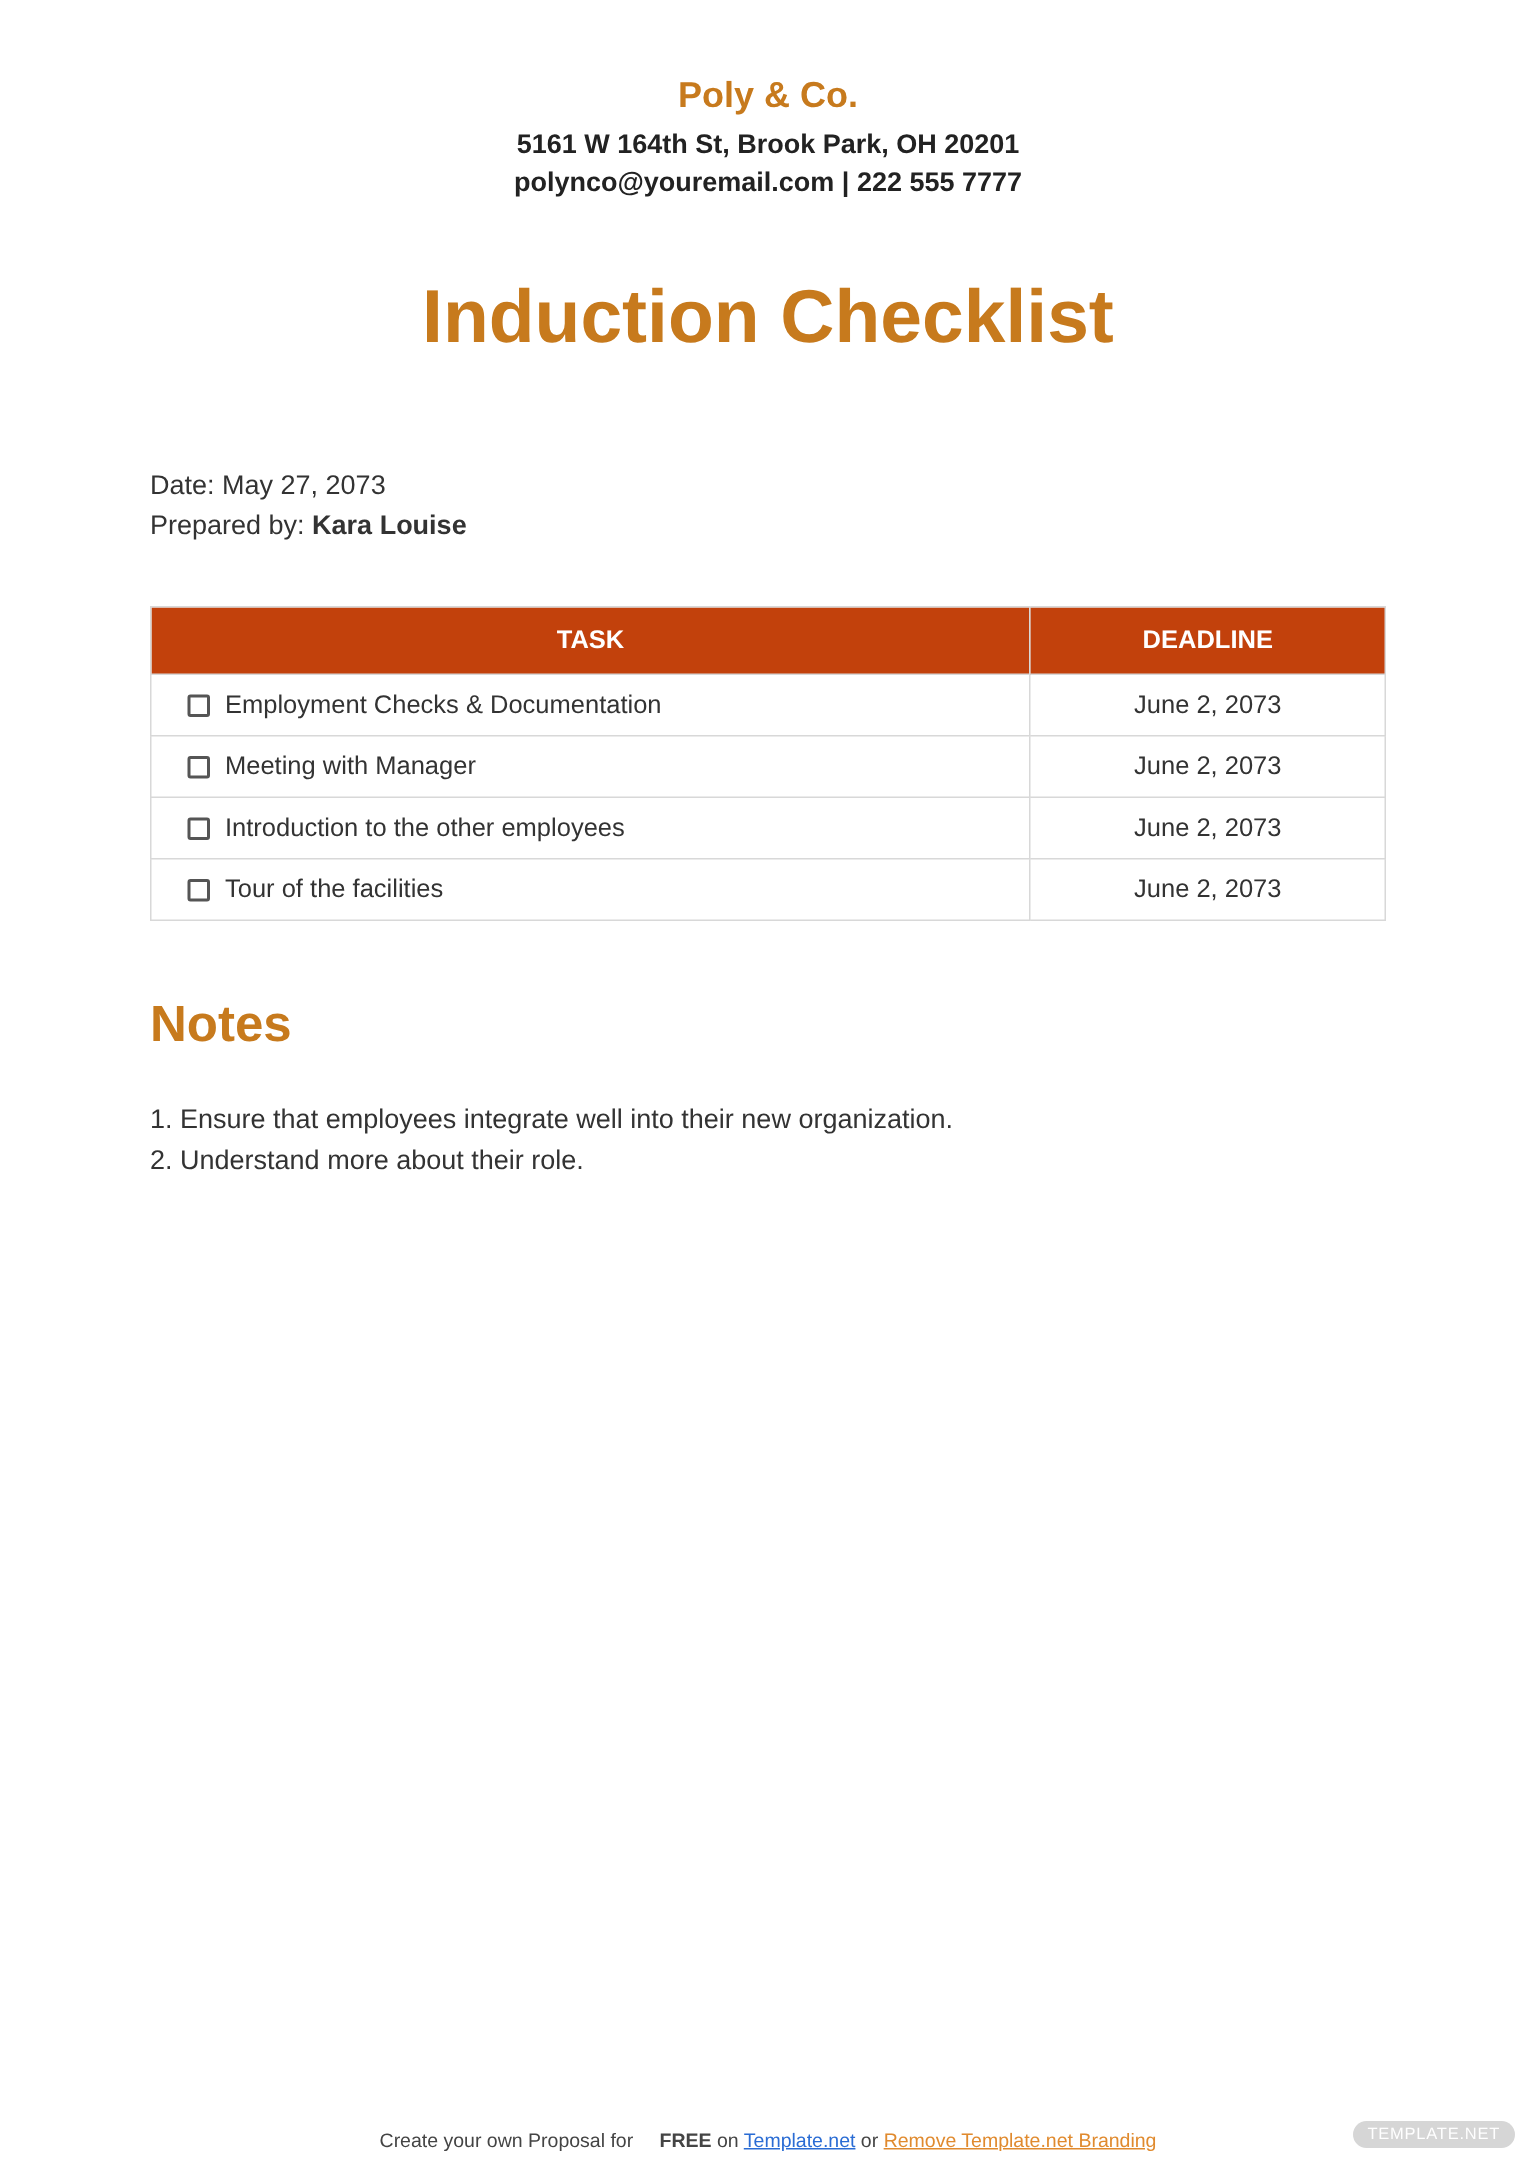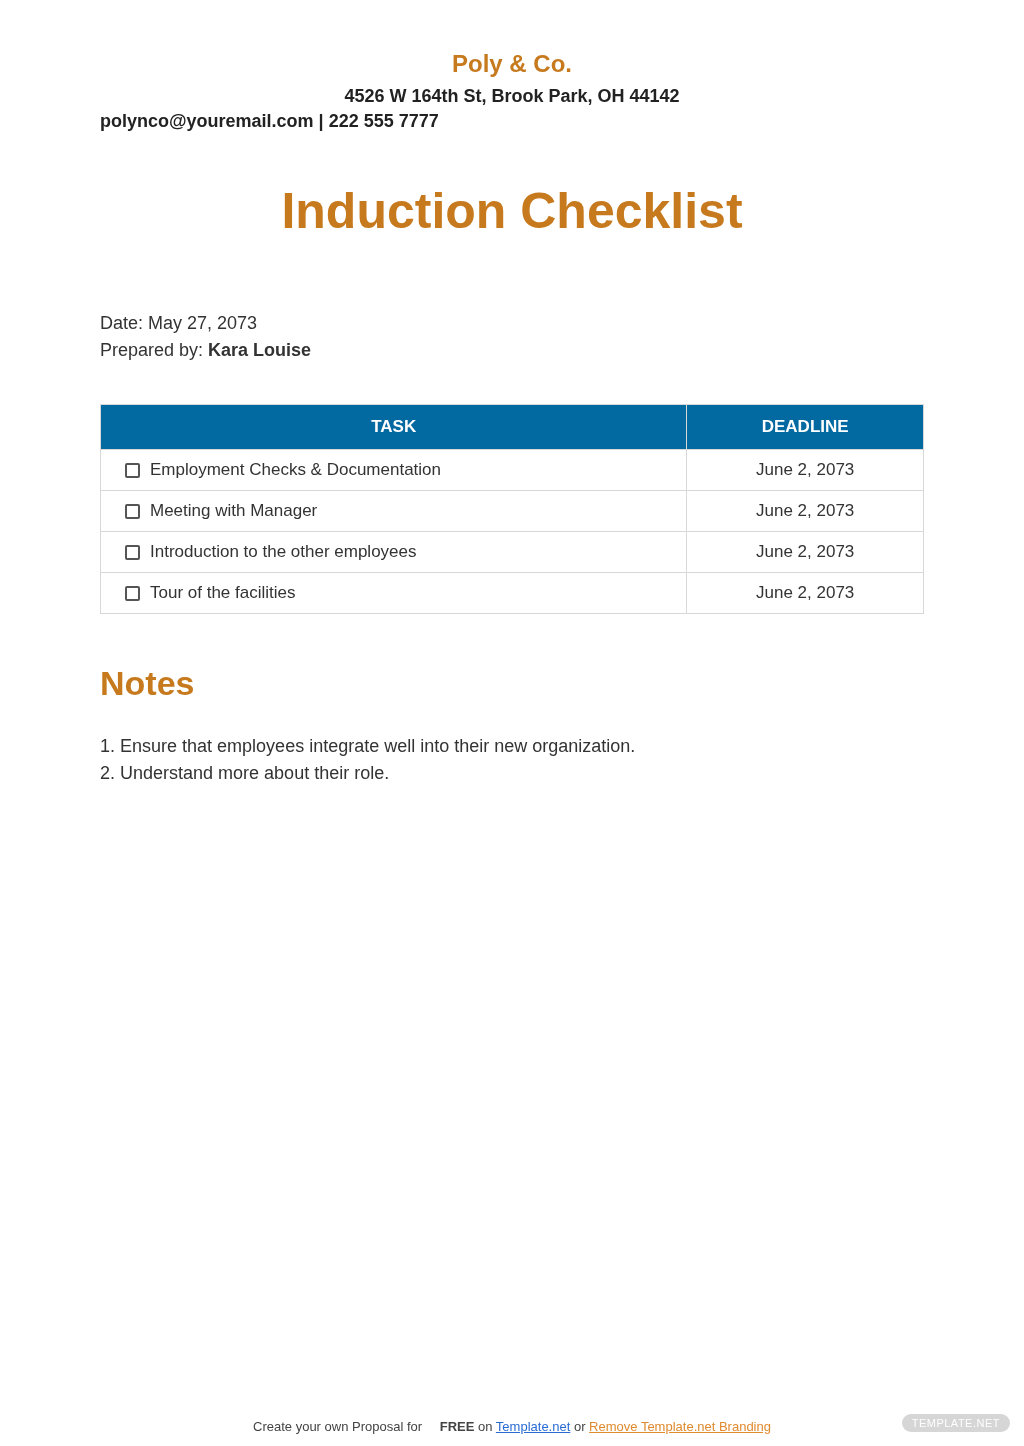--- a/index.html
+++ b/index.html
@@ -22,20 +22,21 @@
       margin-bottom: 8px;
     }
     .company-address {
       text-align: center;
       font-size: 18px;
       font-weight: bold;
       color: #222;
       margin-bottom: 4px;
     }
     .company-contact {
+      text-align: center;
       font-size: 18px;
       font-weight: bold;
       color: #222;
       margin-bottom: 50px;
     }
     .doc-title {
       text-align: center;
       font-size: 50px;
       font-weight: bold;
       color: #c77a1d;
@@ -50,21 +51,21 @@
       line-height: 1.5;
     }
     .meta-value { font-weight: bold; }
     .checklist-table {
       width: 100%;
       border-collapse: collapse;
       margin-top: 40px;
       margin-bottom: 50px;
     }
     .checklist-table th {
-      background: #0369a1;
+      background: #c2410c;
       color: #fff;
       font-size: 17px;
       font-weight: bold;
       padding: 12px;
       text-align: center;
       border: 1px solid #d8d8d8;
     }
     .checklist-table td {
       padding: 10px 24px;
       border: 1px solid #d8d8d8;
@@ -123,21 +124,21 @@
       opacity: 0.6;
       letter-spacing: 0.5px;
     }
   </style>
 </head>
 <body>
 
 <div class="page">
 
   <div class="company-name">Poly &amp; Co.</div>
-  <div class="company-address">4526 W 164th St, Brook Park, OH 44142</div>
+  <div class="company-address">5161 W 164th St, Brook Park, OH 20201</div>
   <div class="company-contact">polynco@youremail.com | 222 555 7777</div>
 
   <div class="doc-title">Induction Checklist</div>
 
   <div class="meta-block">
     <div class="meta-line">
       <span>Date: </span><span>May 27, 2073</span>
     </div>
     <div class="meta-line">
       <span>Prepared by: </span><span class="meta-value">Kara Louise</span>

